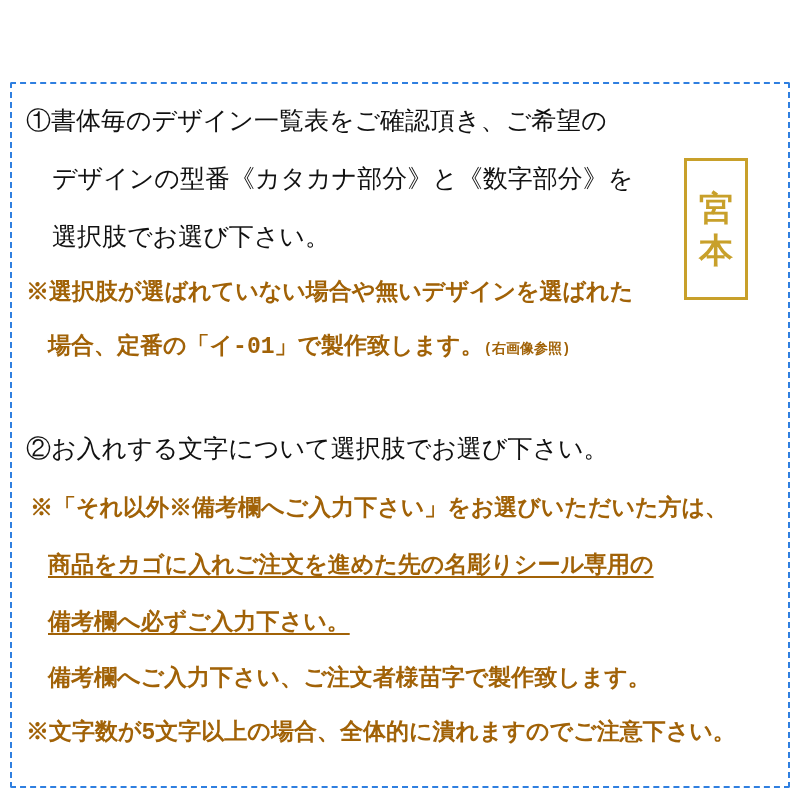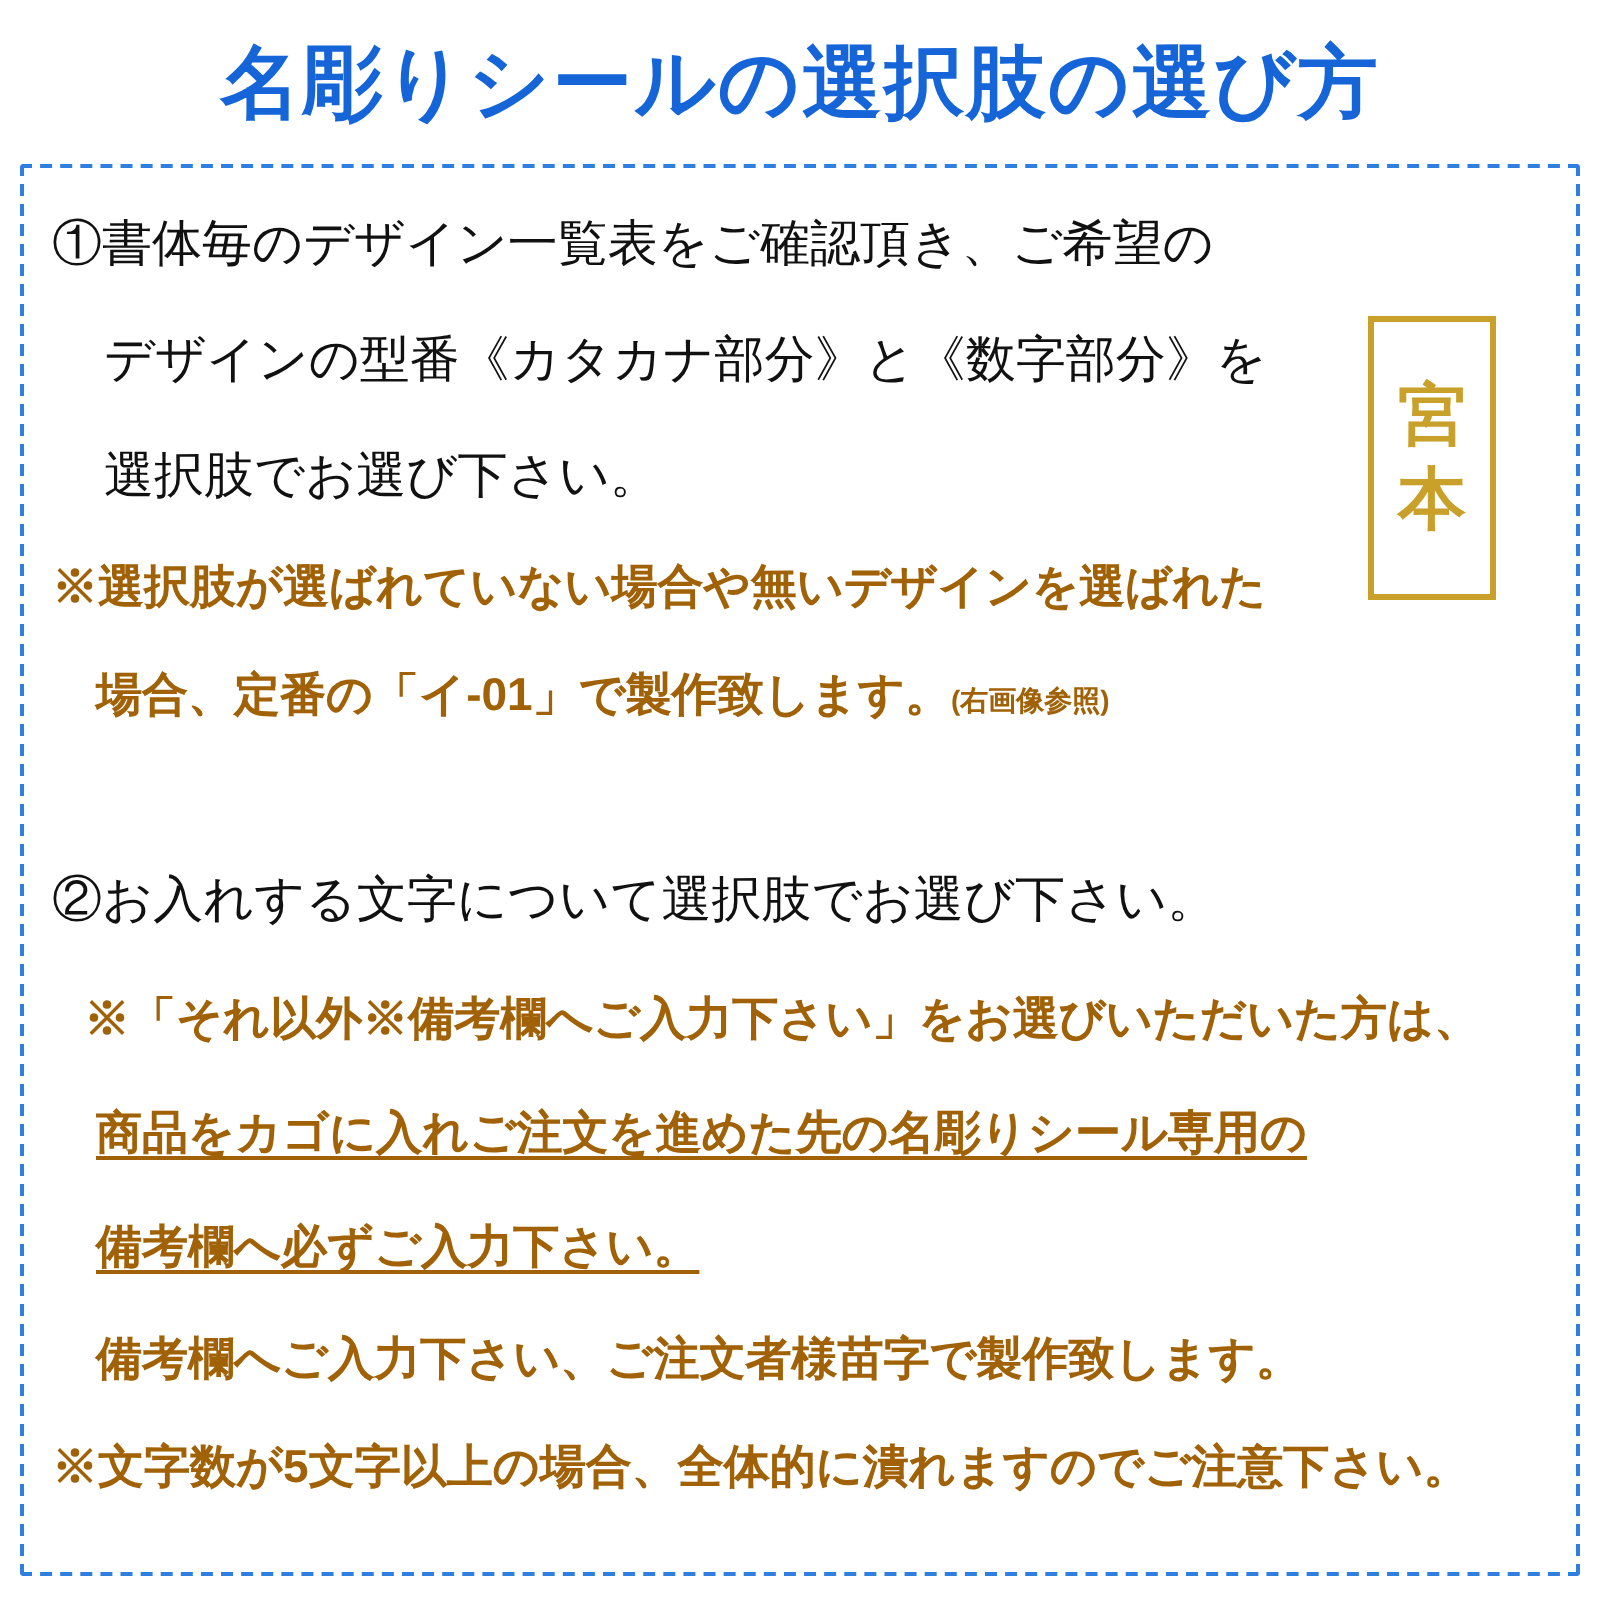--- a/index.html
+++ b/index.html
@@ -42,21 +42,21 @@
     box-sizing: border-box;
     border-radius: 2px;
   }
   .body-text {
     position: absolute;
     left: 26px;
     top: 100px;
     width: 748px;
   }
   .line {
-    font-family: Liberation Sans, sans-serif;
+    font-family: Liberation Mono, monospace;
     white-space: nowrap;
     line-height: 1.0;
   }
   .black {
     color: #111111;
     font-size: 25px;
   }
   .red {
     color: #a16207;
     font-size: 23px;
@@ -74,21 +74,21 @@
   .indent2 { padding-left: 26px; text-align: right; }
   .indent3 { padding-left: 22px; }
 
   .r1 { position: absolute; left: 0px;  top: 10px; }
   .r2 { position: absolute; left: 0px;  top: 68px; }
   .r3 { position: absolute; left: 0px;  top: 126px; }
   .r4 { position: absolute; left: 0px;  top: 182px; }
   .r5 { position: absolute; left: 0px;  top: 236px; }
 
   .r6 { position: absolute; left: 0px;  top: 338px; }
-  .r7 { position: absolute; left: 16px;  top: 398px; }
+  .r7 { position: absolute; left: 4px;  top: 398px; }
   .r8 { position: absolute; left: 0px;  top: 455px; }
   .r9 { position: absolute; left: 0px;  top: 512px; }
   .r10{ position: absolute; left: 0px;  top: 568px; }
   .r11{ position: absolute; left: 0px;  top: 622px; }
 
   .stamp {
     position: absolute;
     right: 52px;
     top: 158px;
     width: 64px;
@@ -107,21 +107,20 @@
     font-weight: bold;
     font-family: "DejaVu Serif", serif;
     line-height: 1.25;
   }
 </style>
 </head>
 <body>
 
 <div class="page">
 
-  <div class="title">名彫りシールの選択肢の選び方</div>
 
   <div class="dashed-box"></div>
 
   <div class="body-text">
 
     <div class="line black indent1 r1">①書体毎のデザイン一覧表をご確認頂き、ご希望の</div>
     <div class="line black indent2 r2">デザインの型番《カタカナ部分》と《数字部分》を</div>
     <div class="line black indent2 r3">選択肢でお選び下さい。</div>
 
     <div class="line red indent1 r4">※選択肢が選ばれていない場合や無いデザインを選ばれた</div>

